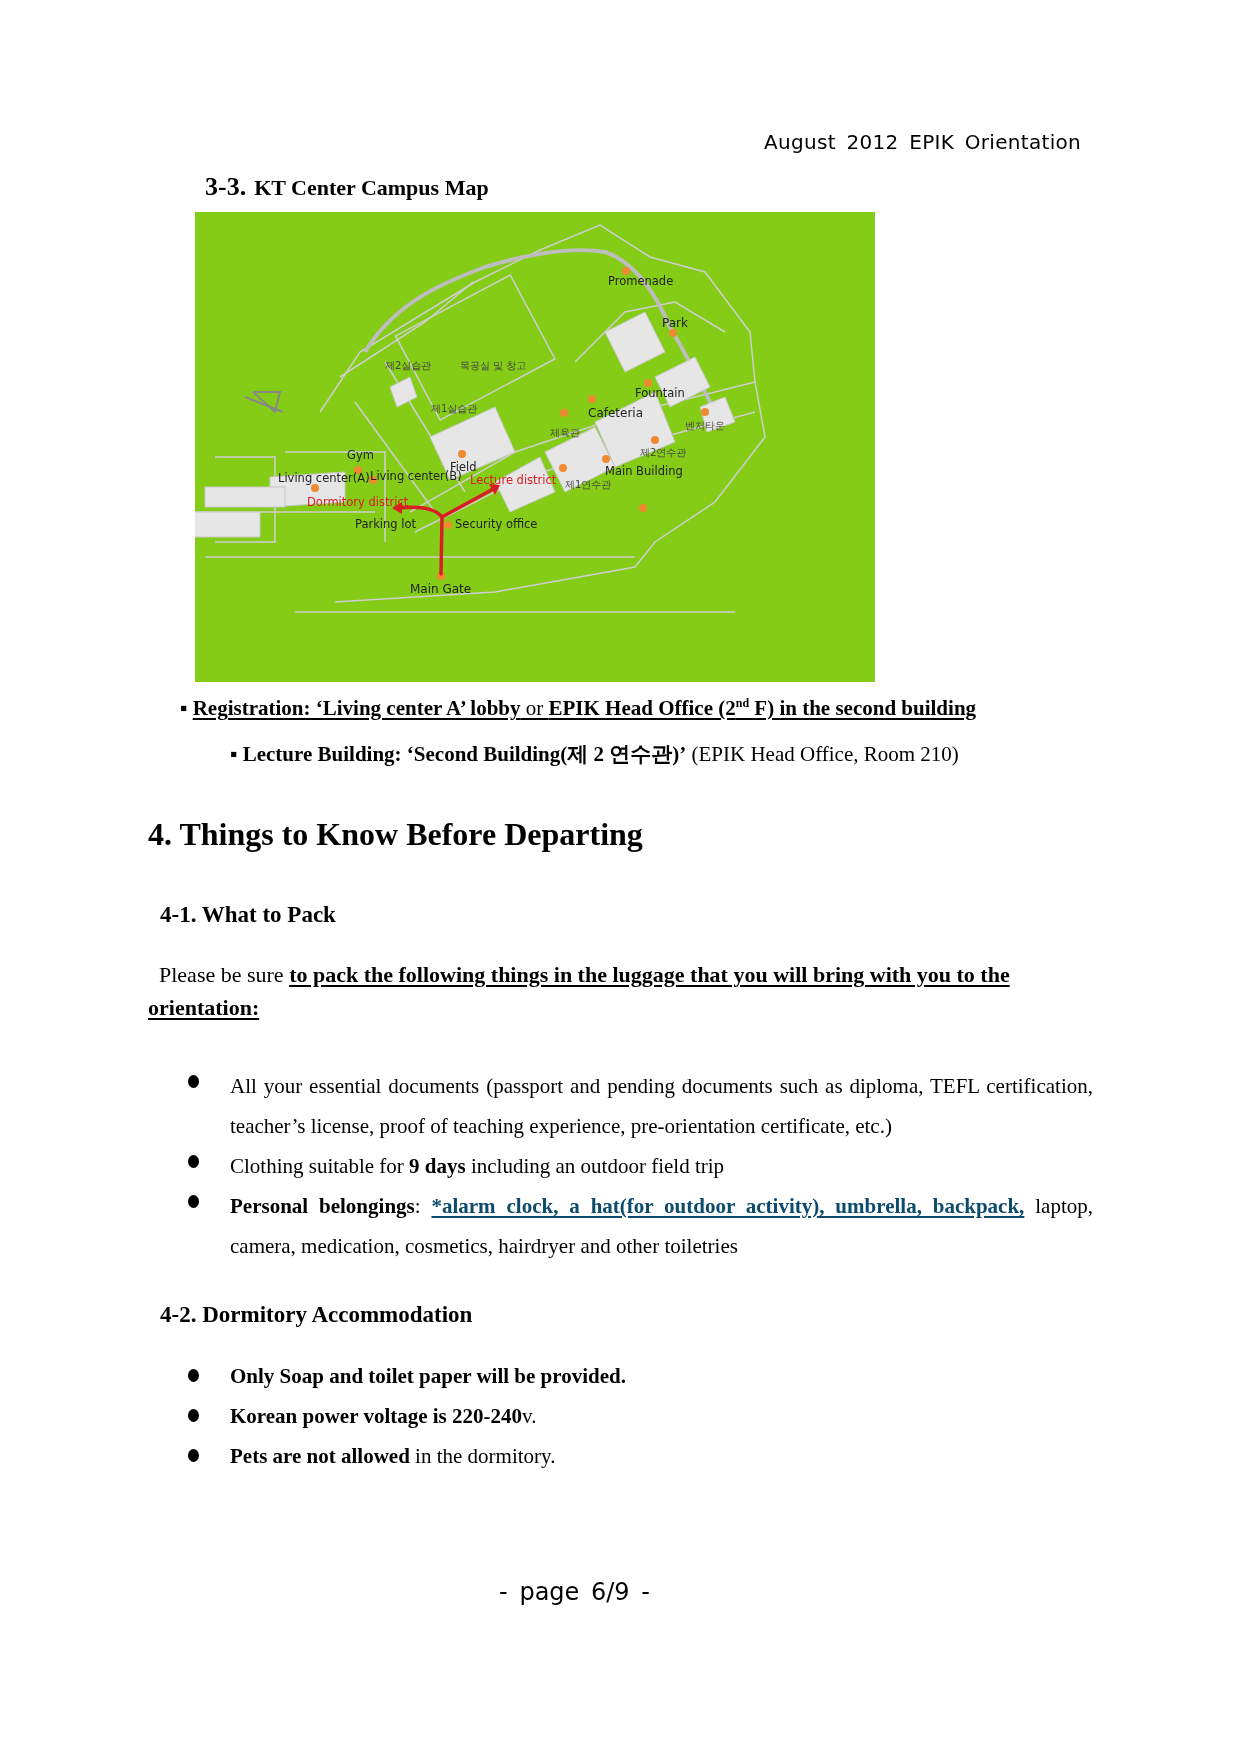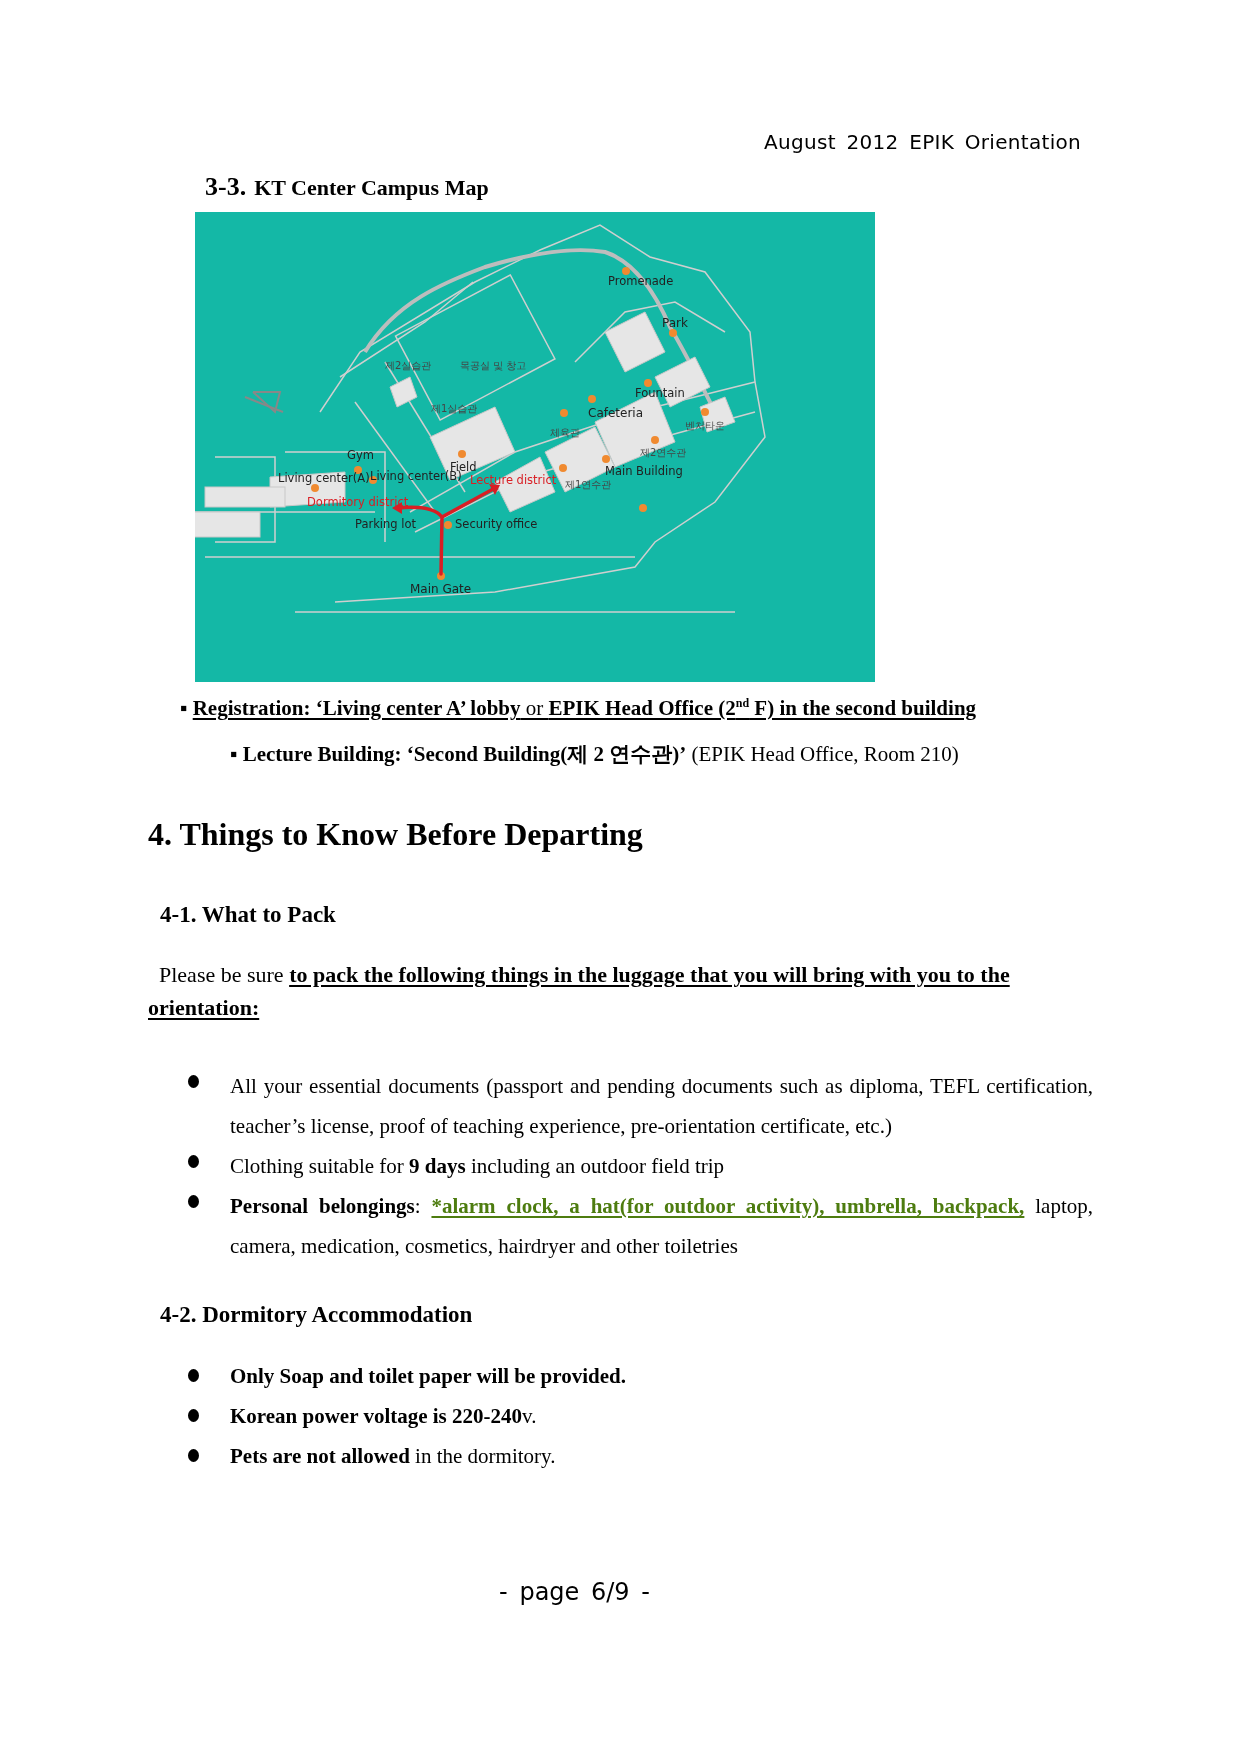--- a/index.html
+++ b/index.html
@@ -3,39 +3,39 @@
 <meta charset="utf-8">
 <style>
   html, body { margin: 0; padding: 0; background: #ffffff; }
   body { width: 1241px; height: 1754px; position: relative; overflow: hidden;
          font-family: "Liberation Serif", serif; color: #000; }
   .abs { position: absolute; }
   .header-right { top: 130px; right: 160px; font-family: "DejaVu Sans", sans-serif;
                   font-size: 20px; letter-spacing: 0.3px; word-spacing: 4px; }
   .sec-title { left: 205px; top: 172px; font-weight: bold; font-size: 22px; }
   .sec-title .num { font-size: 26px; margin-right: 8px; }
-  .map { left: 195px; top: 212px; width: 680px; height: 470px; background: #14b8a6; }
+  .map { left: 195px; top: 212px; width: 680px; height: 470px; background: #84cc16; }
   .map svg { width: 100%; height: 100%; display: block; }
   .reg-line { left: 180px; top: 696px; font-size: 21px; font-weight: bold; white-space: nowrap; }
   .reg-line .u { text-decoration: underline; text-underline-offset: 3px; }
   .reg-line .normal { font-weight: normal; }
   .reg-line sup { font-size: 12px; }
   .lec-line { left: 230px; top: 740px; font-size: 21px; white-space: nowrap; }
   .lec-line b { font-weight: bold; }
   .h1 { left: 148px; top: 816px; font-size: 32px; font-weight: bold; }
   .h2 { left: 160px; top: 902px; font-size: 23px; font-weight: bold; }
   .intro { left: 148px; top: 958px; width: 945px; font-size: 22px; line-height: 33px; }
   .intro .u { font-weight: bold; text-decoration: underline; text-underline-offset: 3px; }
   ul.bl { list-style: none; margin: 0; padding: 0; }
   ul.bl li { position: relative; padding-left: 82px; font-size: 21px; }
   ul.bl li .dot { position: absolute; left: 40px; top: 9px; width: 11px; height: 13px;
                   border-radius: 50%; background: #000; }
   .pack { left: 148px; top: 1066px; width: 945px; }
   .pack li { line-height: 40px; margin-bottom: 0; text-align: justify; }
-  .red-u { color: #4d7c0f; font-weight: bold; text-decoration: underline; text-underline-offset: 3px; }
+  .red-u { color: #0c4a6e; font-weight: bold; text-decoration: underline; text-underline-offset: 3px; }
   .plain-u { text-underline-offset: 3px; }
   .dorm { left: 148px; top: 1360px; width: 950px; }
   .dorm li { line-height: 32px; margin-bottom: 8px; }
   .footer { left: 0; width: 1149px; top: 1578px; text-align: center;
             font-family: "DejaVu Sans", sans-serif; font-size: 24px; word-spacing: 4px; }
   .maplbl { font-family: "DejaVu Sans", sans-serif; }
 </style>
 </head>
 <body>
 

